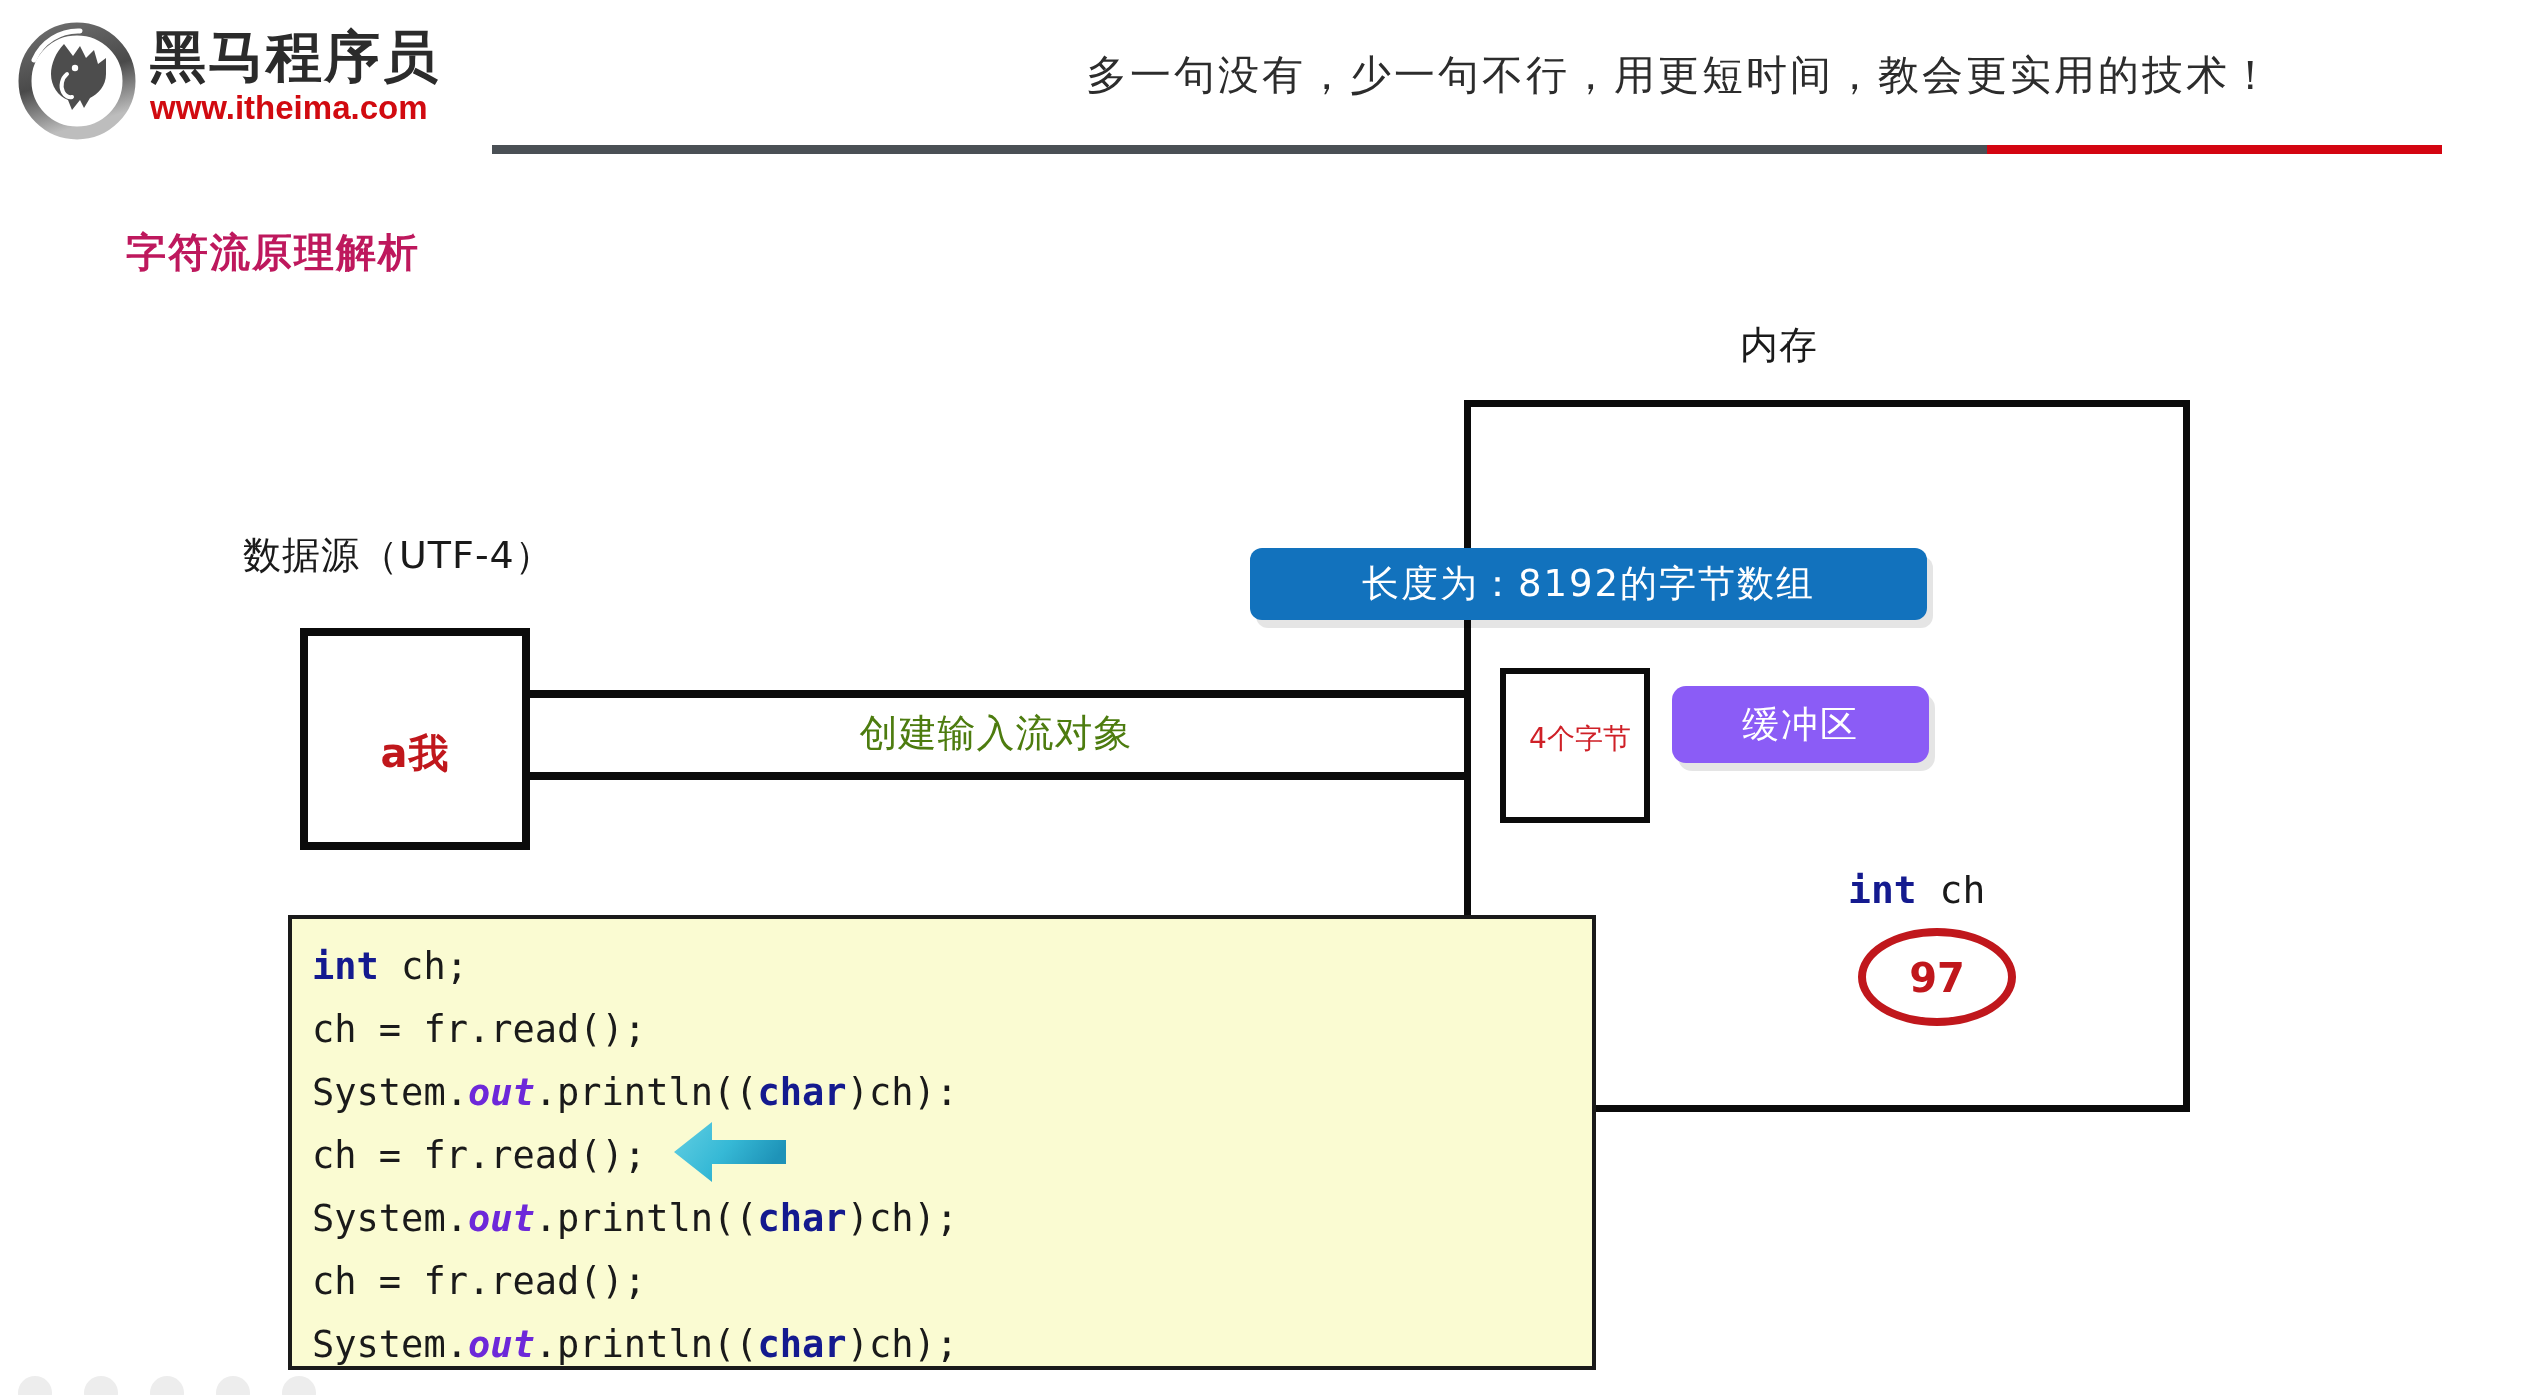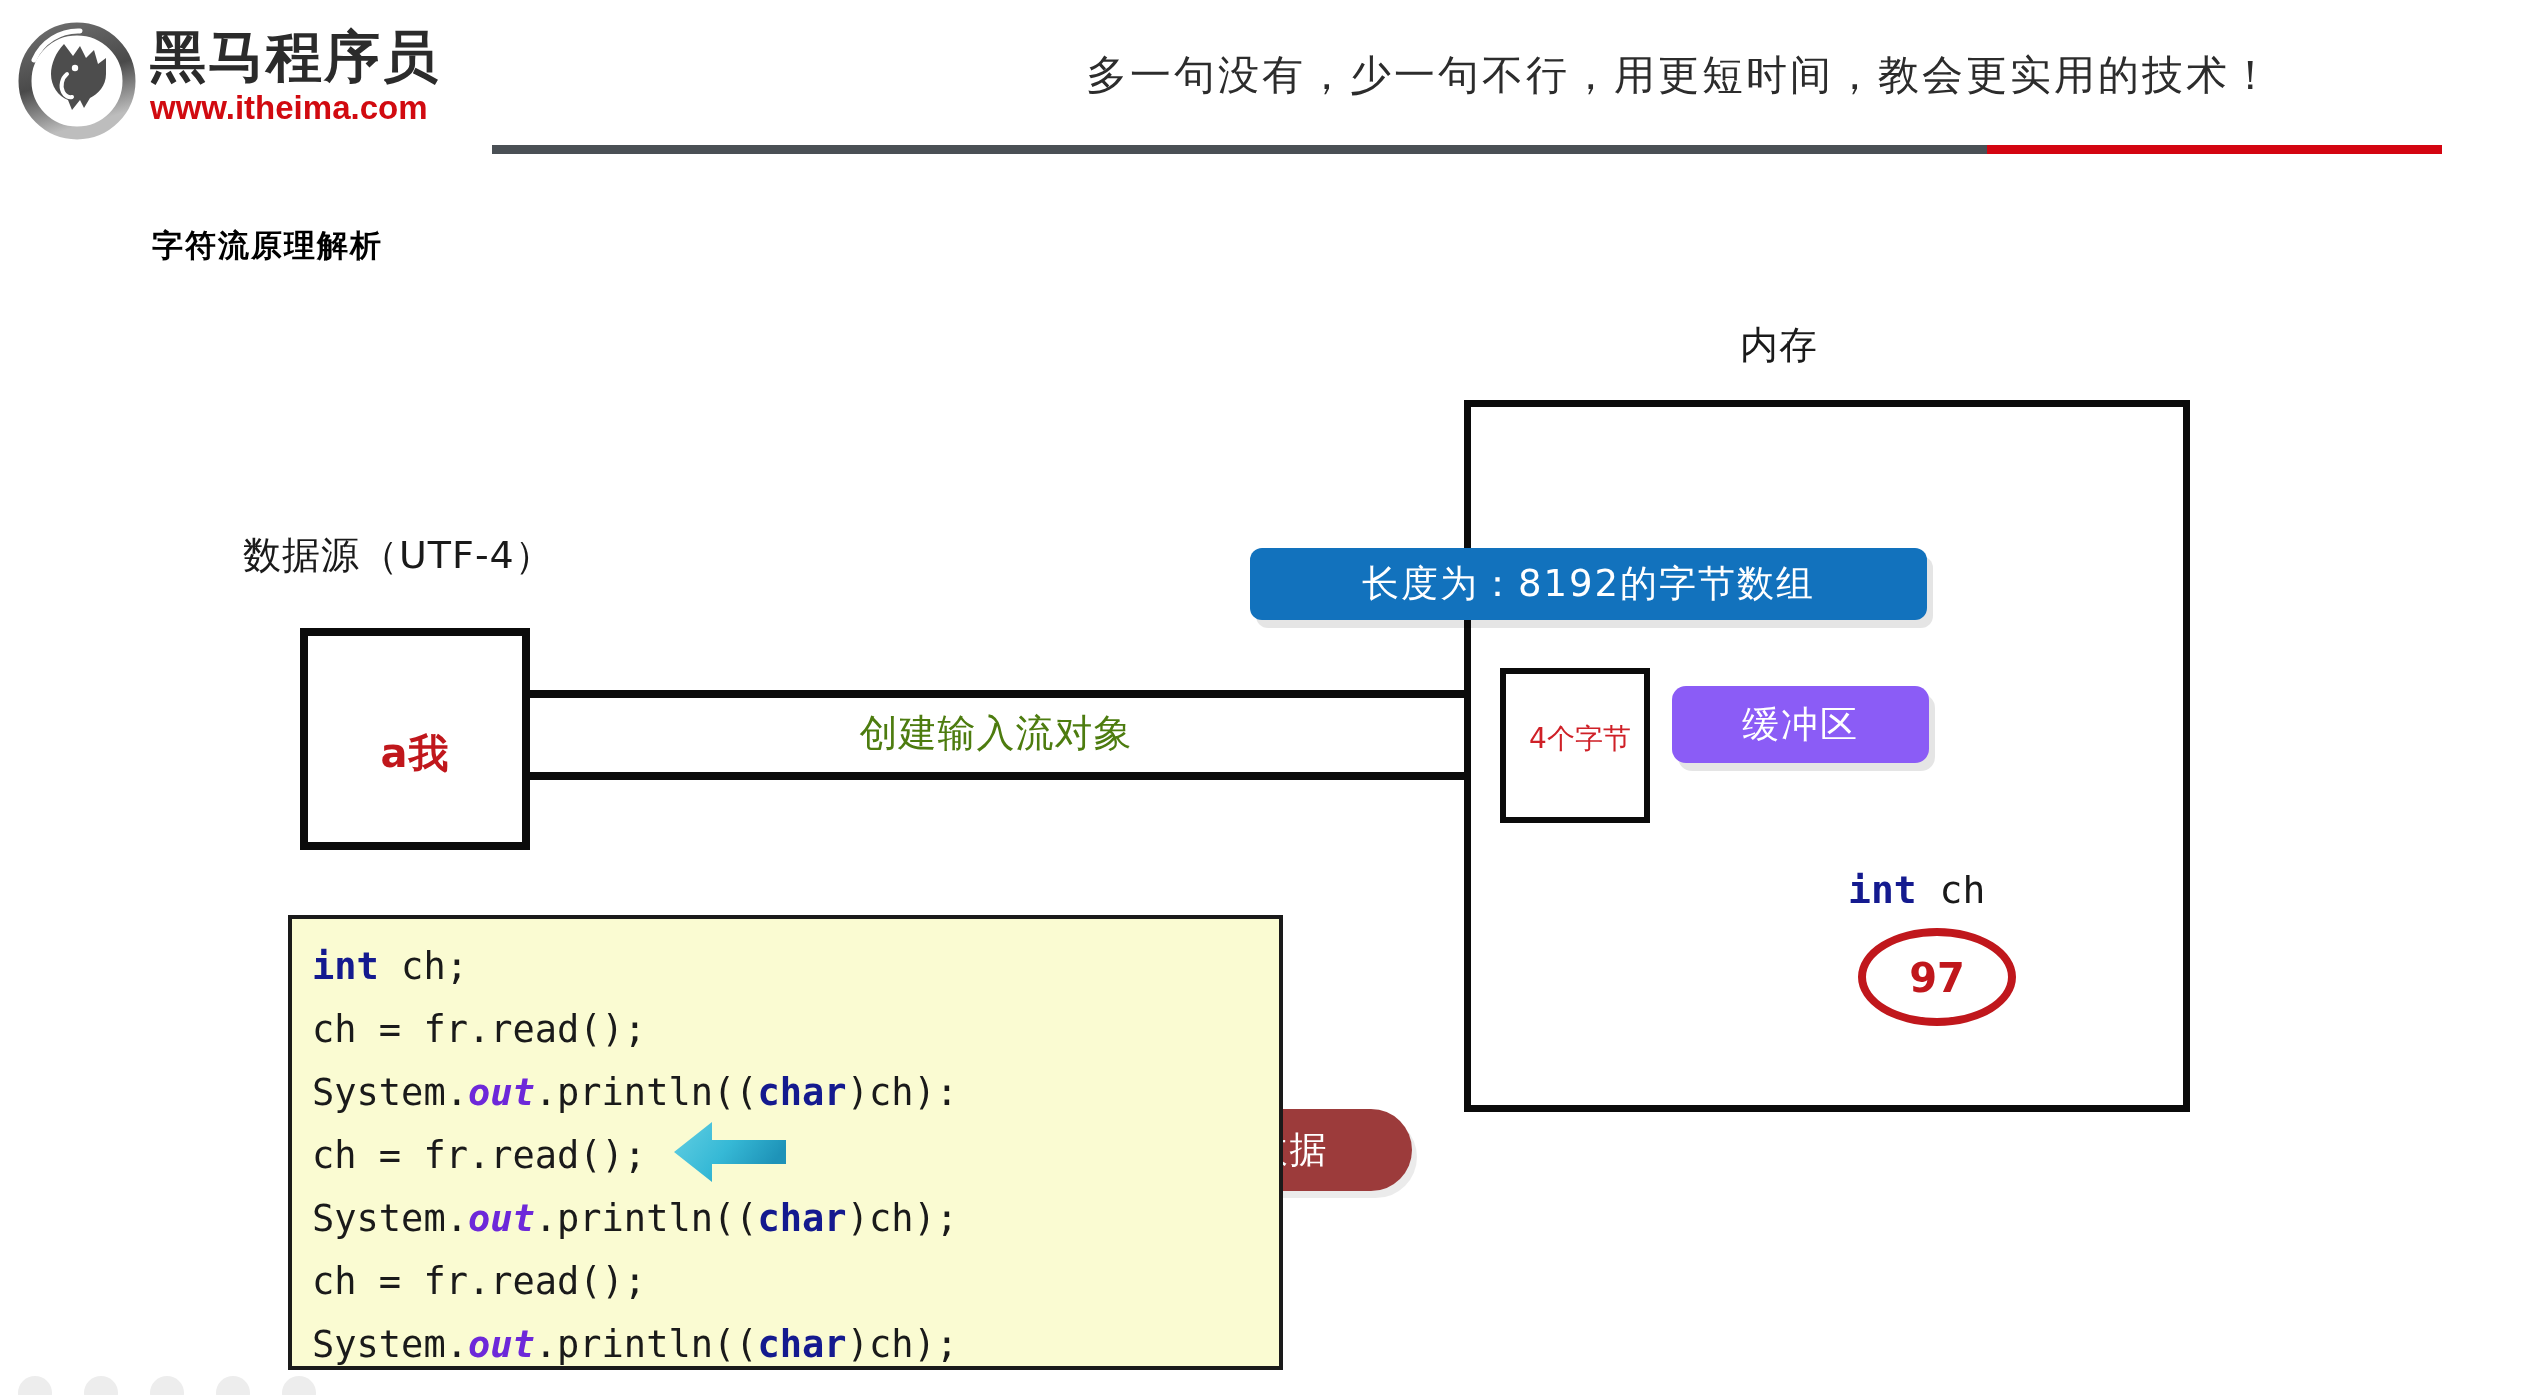--- a/index.html
+++ b/index.html
@@ -85,26 +85,25 @@
     height: 9px;
     background: #d40511;
   }
 
   
   #page-title {
     position: absolute;
     left: 126px;
     top: 225px;
     font-family: "DejaVu Sans", sans-serif;
-    font-size: 31px;
-    font-weight: bold;
-    color: #000000;
+    font-size: 40px;
+    font-weight: bold;
+    color: #be185d;
     letter-spacing: 2px;
     white-space: nowrap;
-    margin-left: 26px;
   }
 
   
   .plain-label {
     position: absolute;
     font-family: "DejaVu Sans", sans-serif;
     font-size: 38px;
     color: #1a1a1a;
     white-space: nowrap;
     letter-spacing: 1px;
@@ -278,21 +277,21 @@
     font-size: 40px;
     font-weight: bold;
     color: #c0171c;
   }
 
   
   #code-box {
     position: absolute;
     left: 288px;
     top: 915px;
-    width: 995px;
+    width: 1308px;
     height: 455px;
     background: #fafbd2;
     border: 4px solid #1a1a1a;
     box-sizing: border-box;
     padding: 16px 0 0 20px;
   }
   .code-line {
     font-family: "DejaVu Sans Mono", "Liberation Mono", monospace;
     font-size: 37px;
     line-height: 63px;

